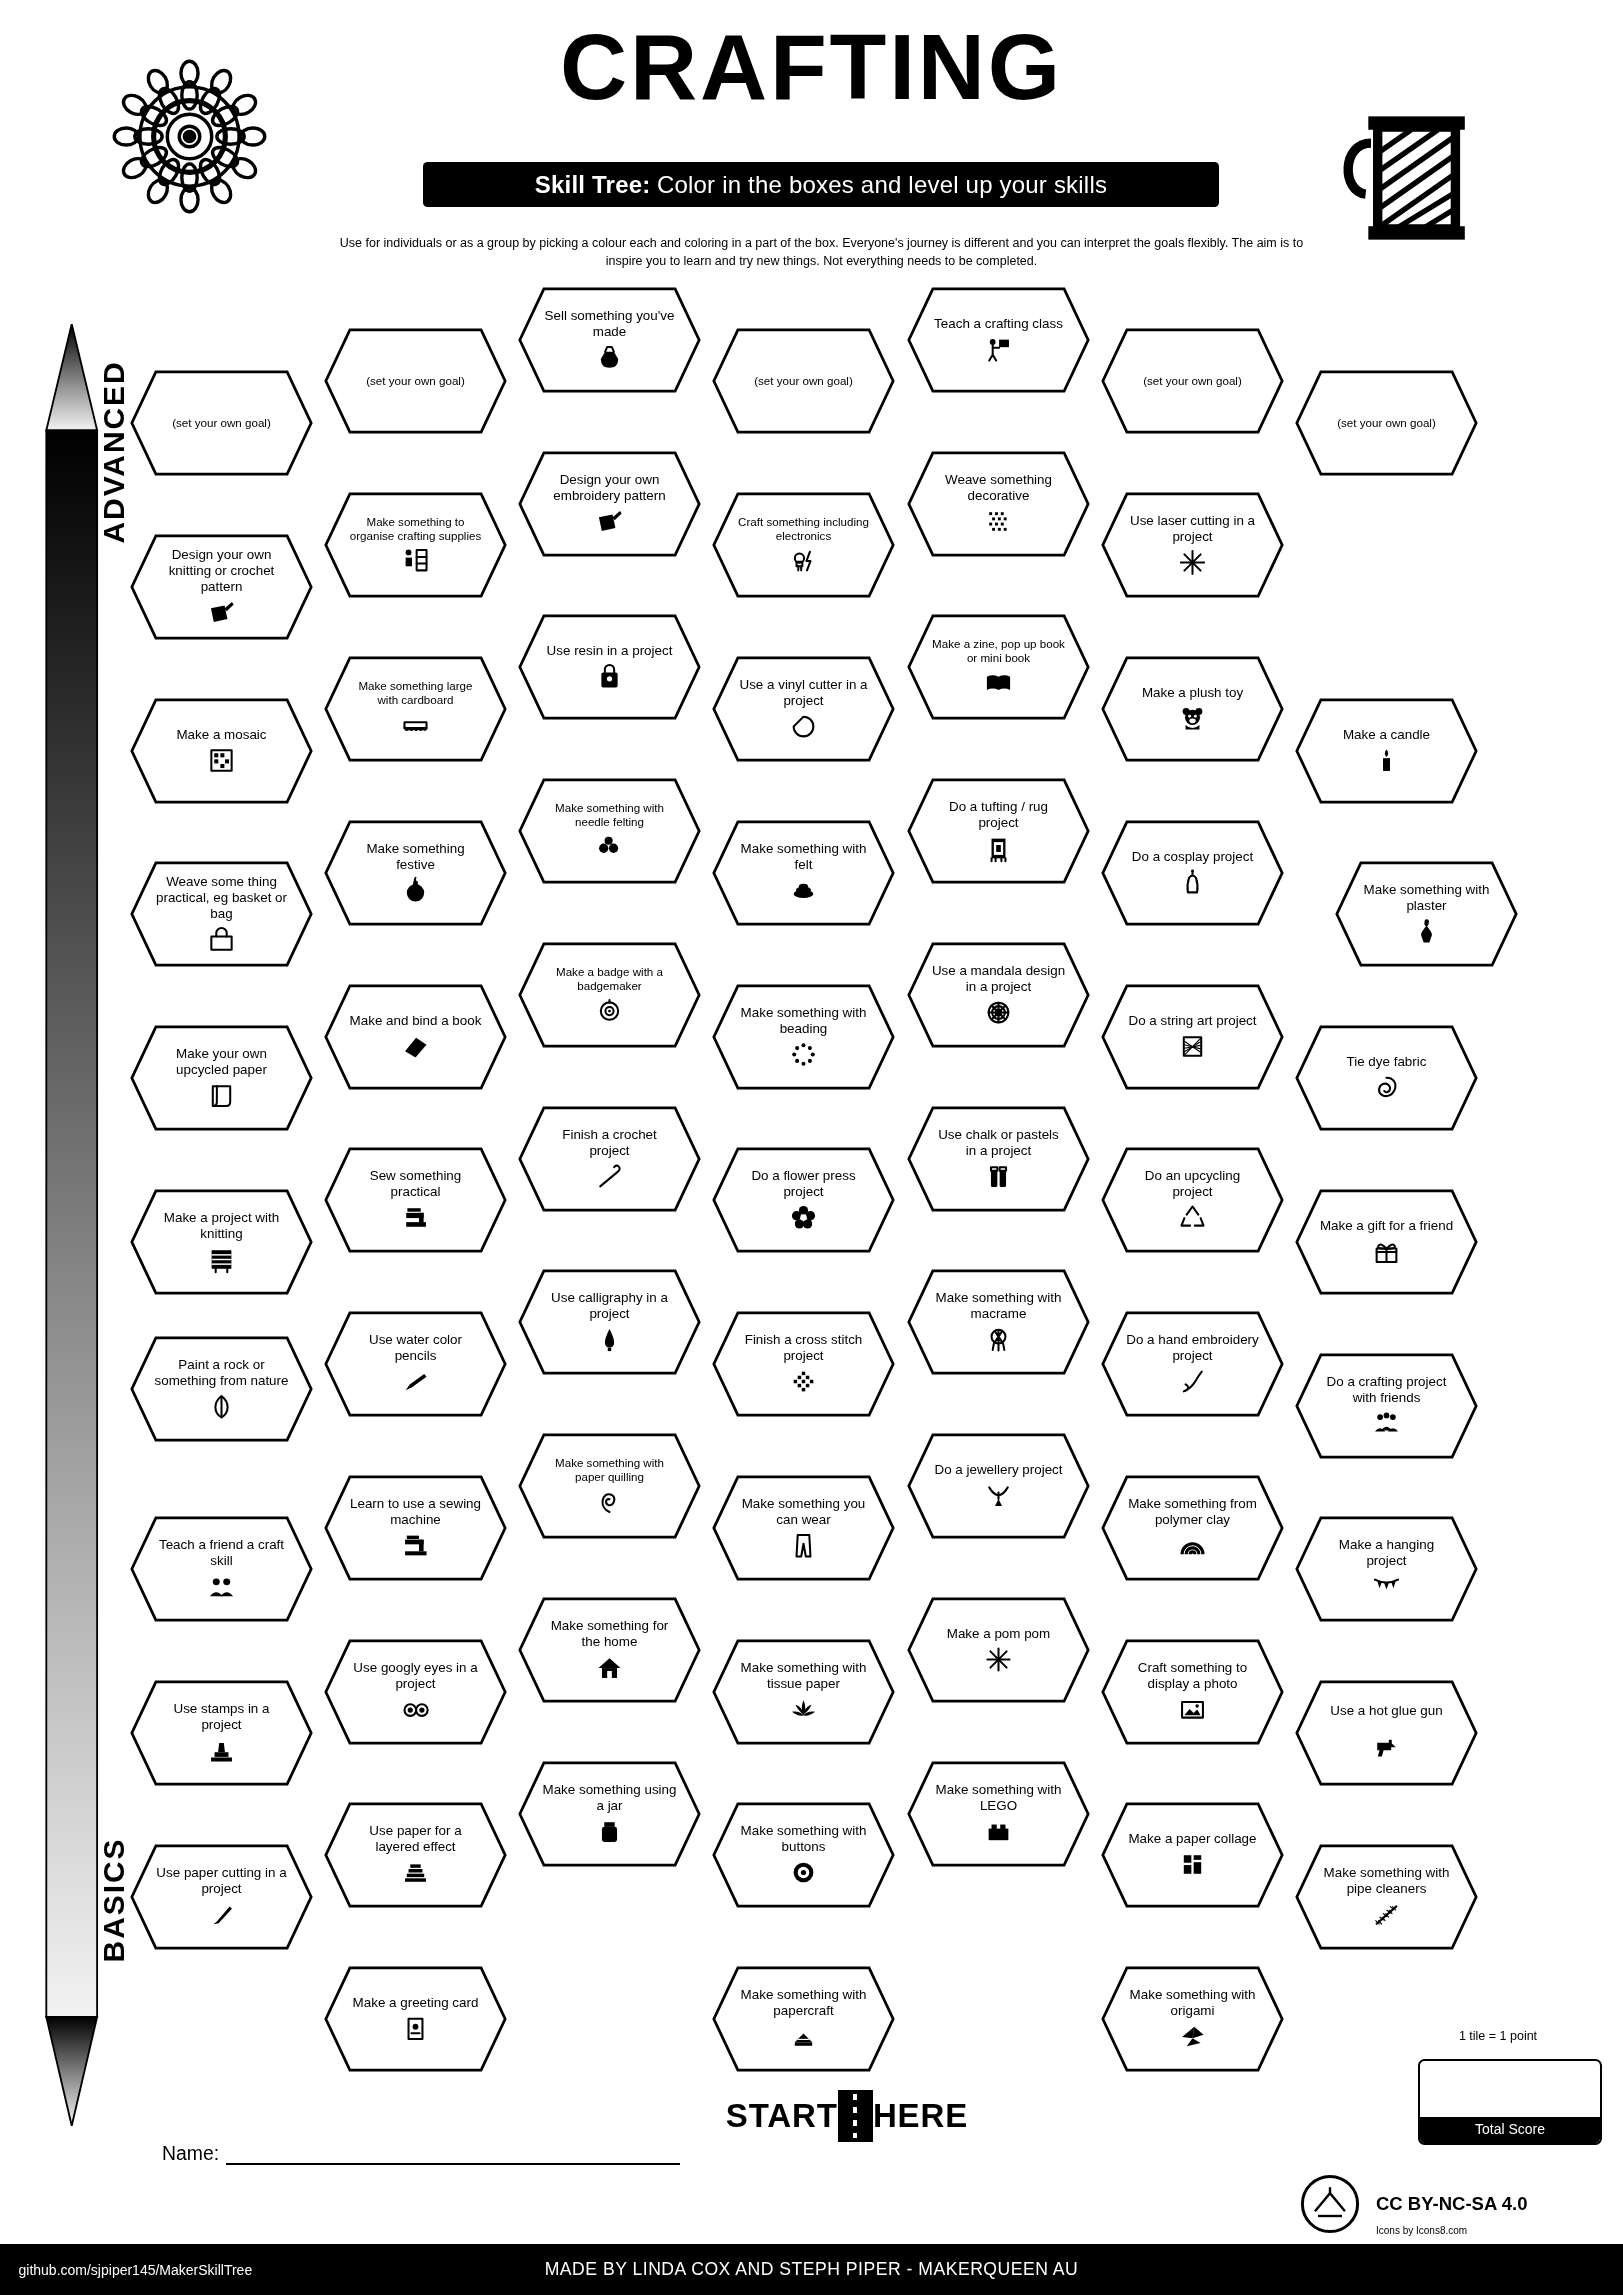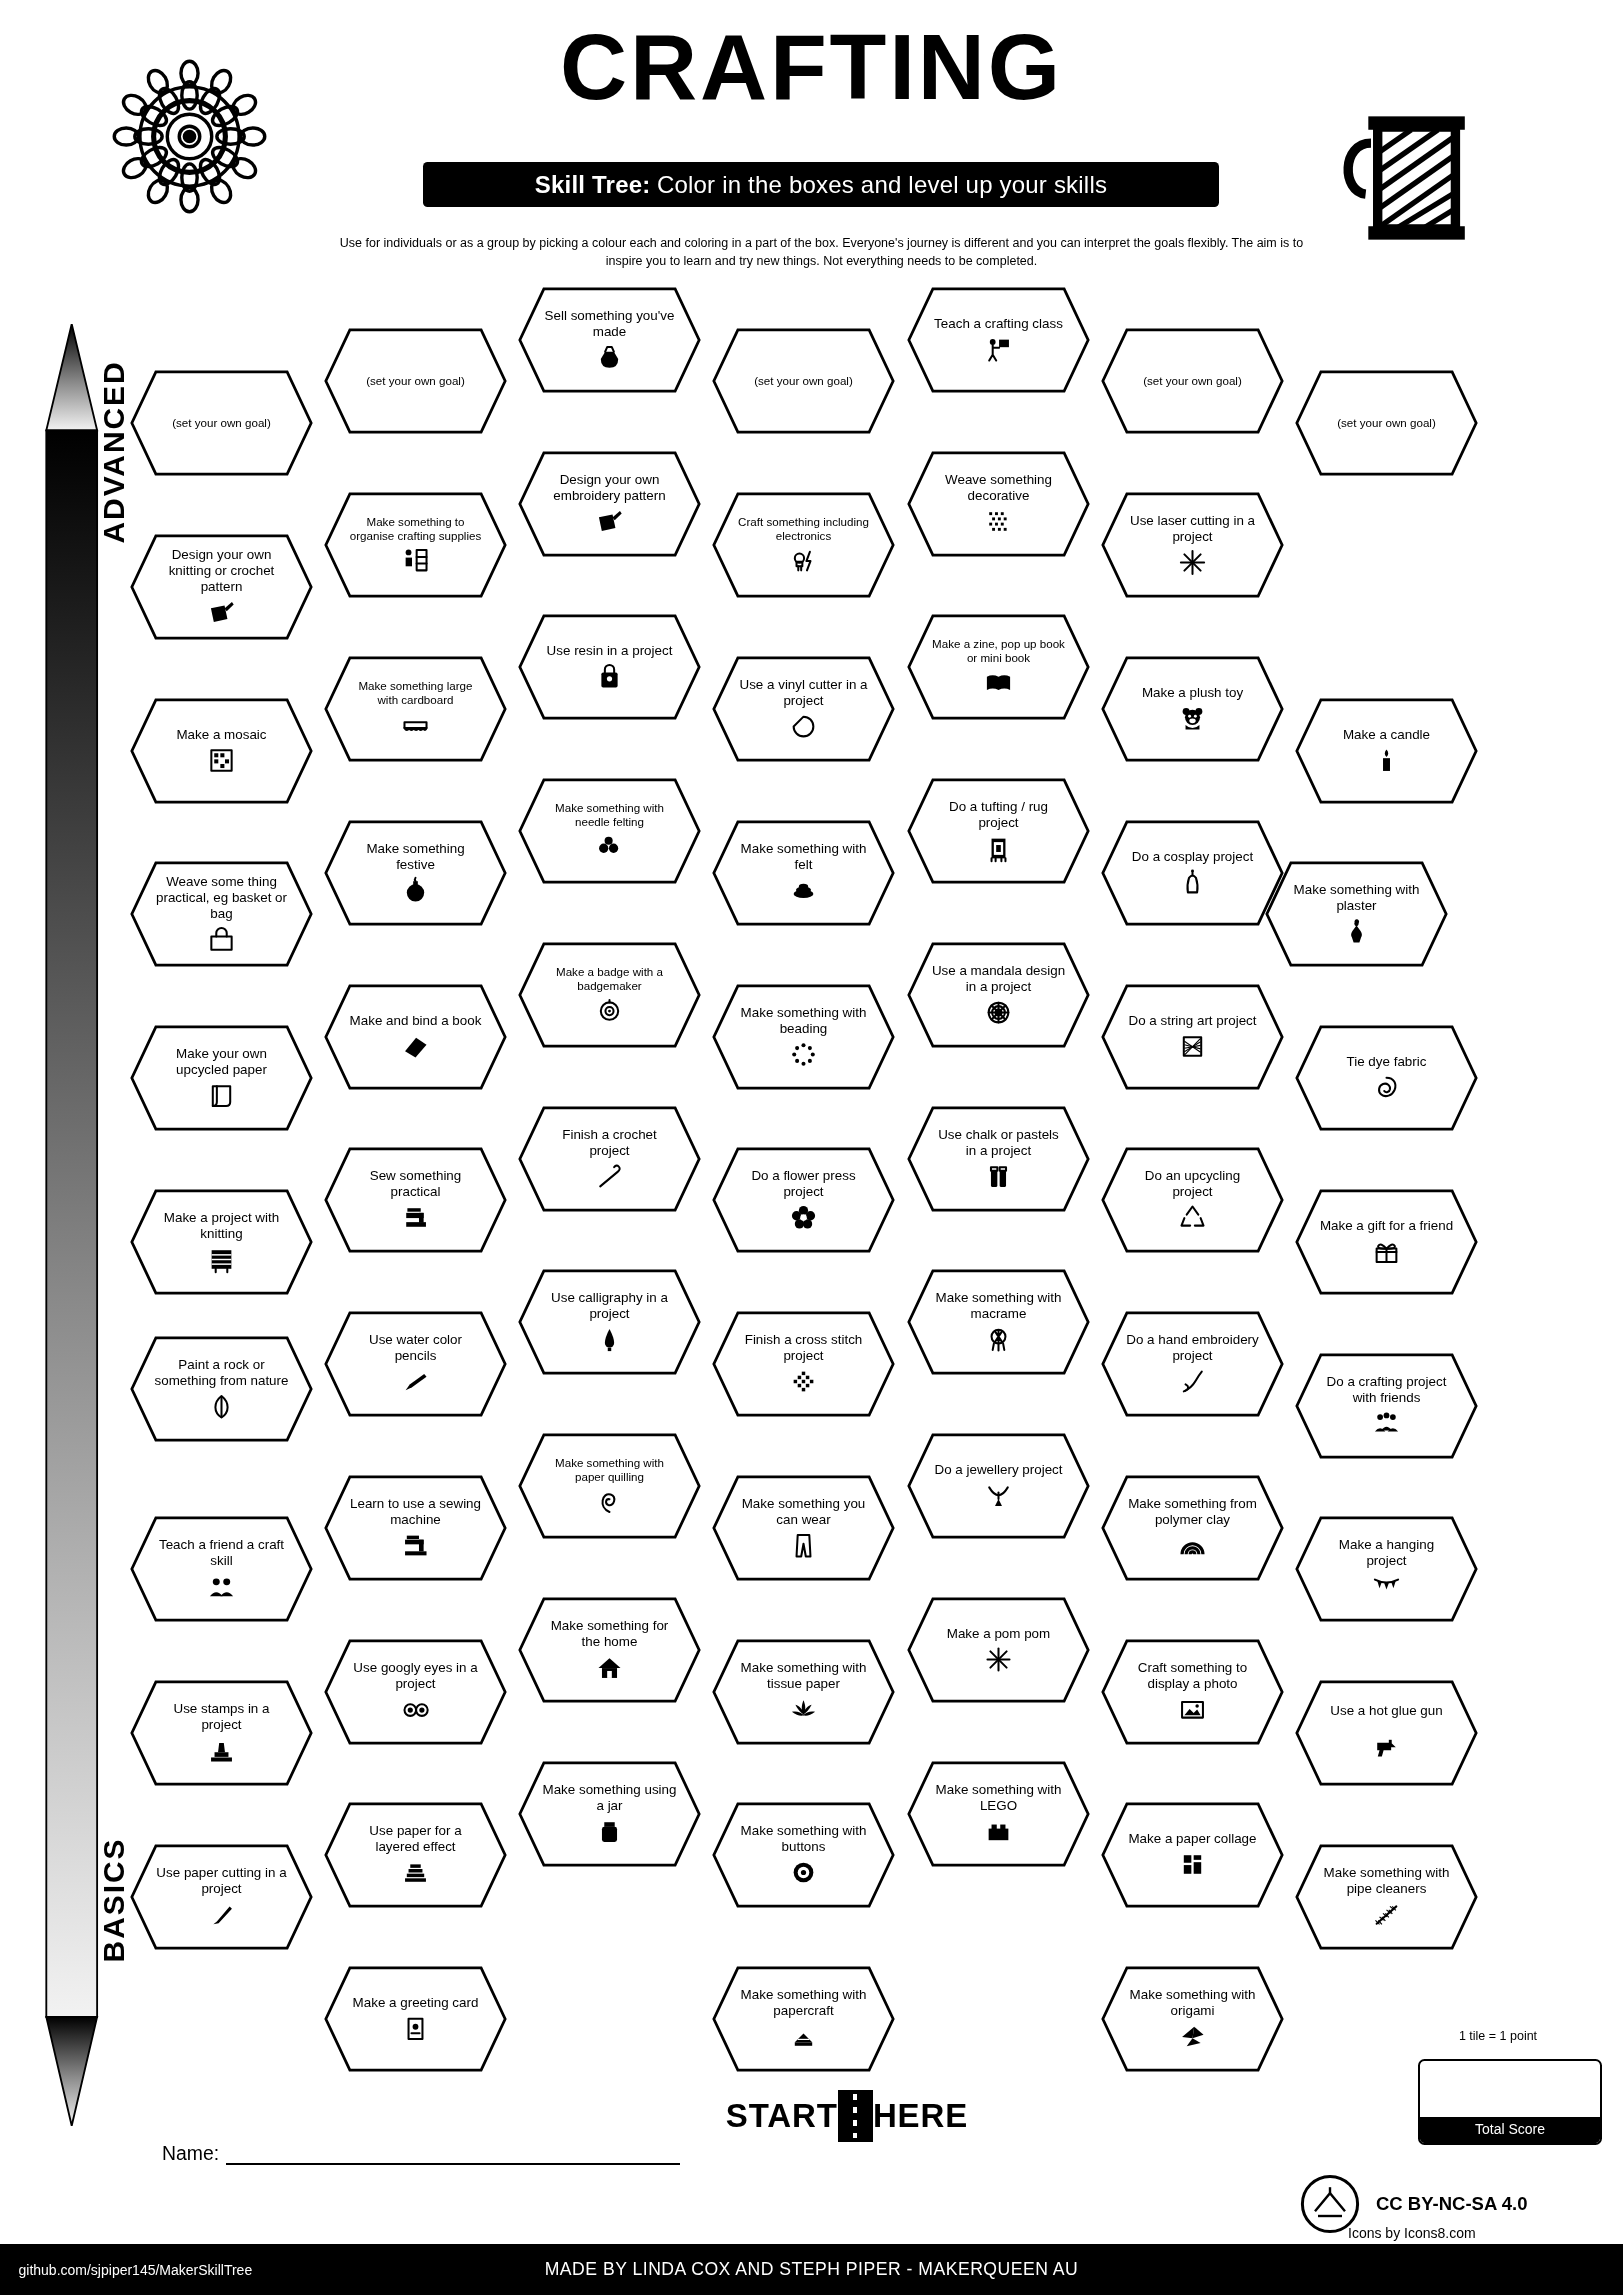--- a/index.html
+++ b/index.html
@@ -112,21 +112,21 @@
   #name-row {
     position:absolute; left:162px; top:2142px; width:518px;
     display:flex; align-items:flex-end; gap:6.5px;
   }
   #name-row .name-label { font-size:19.4px; }
   #name-row .name-line { flex:1; border-bottom:2.3px solid #000; height:21px; }
 
   
   #cc-badge { position:absolute; left:1300px; top:2174px; width:60px; height:60px; }
   #cc-text { position:absolute; left:1376px; top:2193px; font-size:18.5px; font-weight:bold; }
-  #icons-credit { position:absolute; left:1348px; top:2225px; font-size:14px; }
+  #icons-credit { position:absolute; left:1376px; top:2225px; font-size:10px; }
 
   
   #footer {
     position:absolute; left:0; bottom:0; width:1623px; height:51px;
     background:#000; color:#fff;
     display:flex; align-items:center;
   }
   #footer .left { position:absolute; left:18.5px; font-size:14px; }
   #footer .center { width:100%; text-align:center; font-size:17.6px; letter-spacing:0.5px; }
 
@@ -1086,21 +1086,21 @@
         <polygon points="56,4 340,4 392,115 340,226 56,226 4,115" fill="#ffffff" stroke="#000000" stroke-width="6"></polygon>
       </svg>
       <div class="label">Make a candle</div>
       <div class="glyph">
         <svg viewBox="0 0 100 100" width="29" height="29">
           <rect x="38" y="42" width="24" height="44" fill="#000"></rect>
           <path d="M50 12 Q62 26 50 38 Q38 26 50 12Z" fill="#000"></path>
         </svg>
       </div>
     </div>
-    <div class="hex" style="left: 1265px; top: 861px;">
+    <div class="hex" style="left: 1335px; top: 861px;">
       <svg class="hexbg" viewBox="0 0 396 230" preserveAspectRatio="none">
         <polygon points="56,4 340,4 392,115 340,226 56,226 4,115" fill="#ffffff" stroke="#000000" stroke-width="6"></polygon>
       </svg>
       <div class="label">Make something with plaster</div>
       <div class="glyph">
         <svg viewBox="0 0 100 100" width="29" height="29">
           <path d="M44 20 a8 8 0 1 1 14 0 q0 8 -6 12 l12 16 q8 12 2 22 l-6 18 H40 l-6 -18 q-6 -10 2 -22 l12 -16 q-6 -4 -6 -12Z" fill="#000"></path>
         </svg>
       </div>
     </div>

